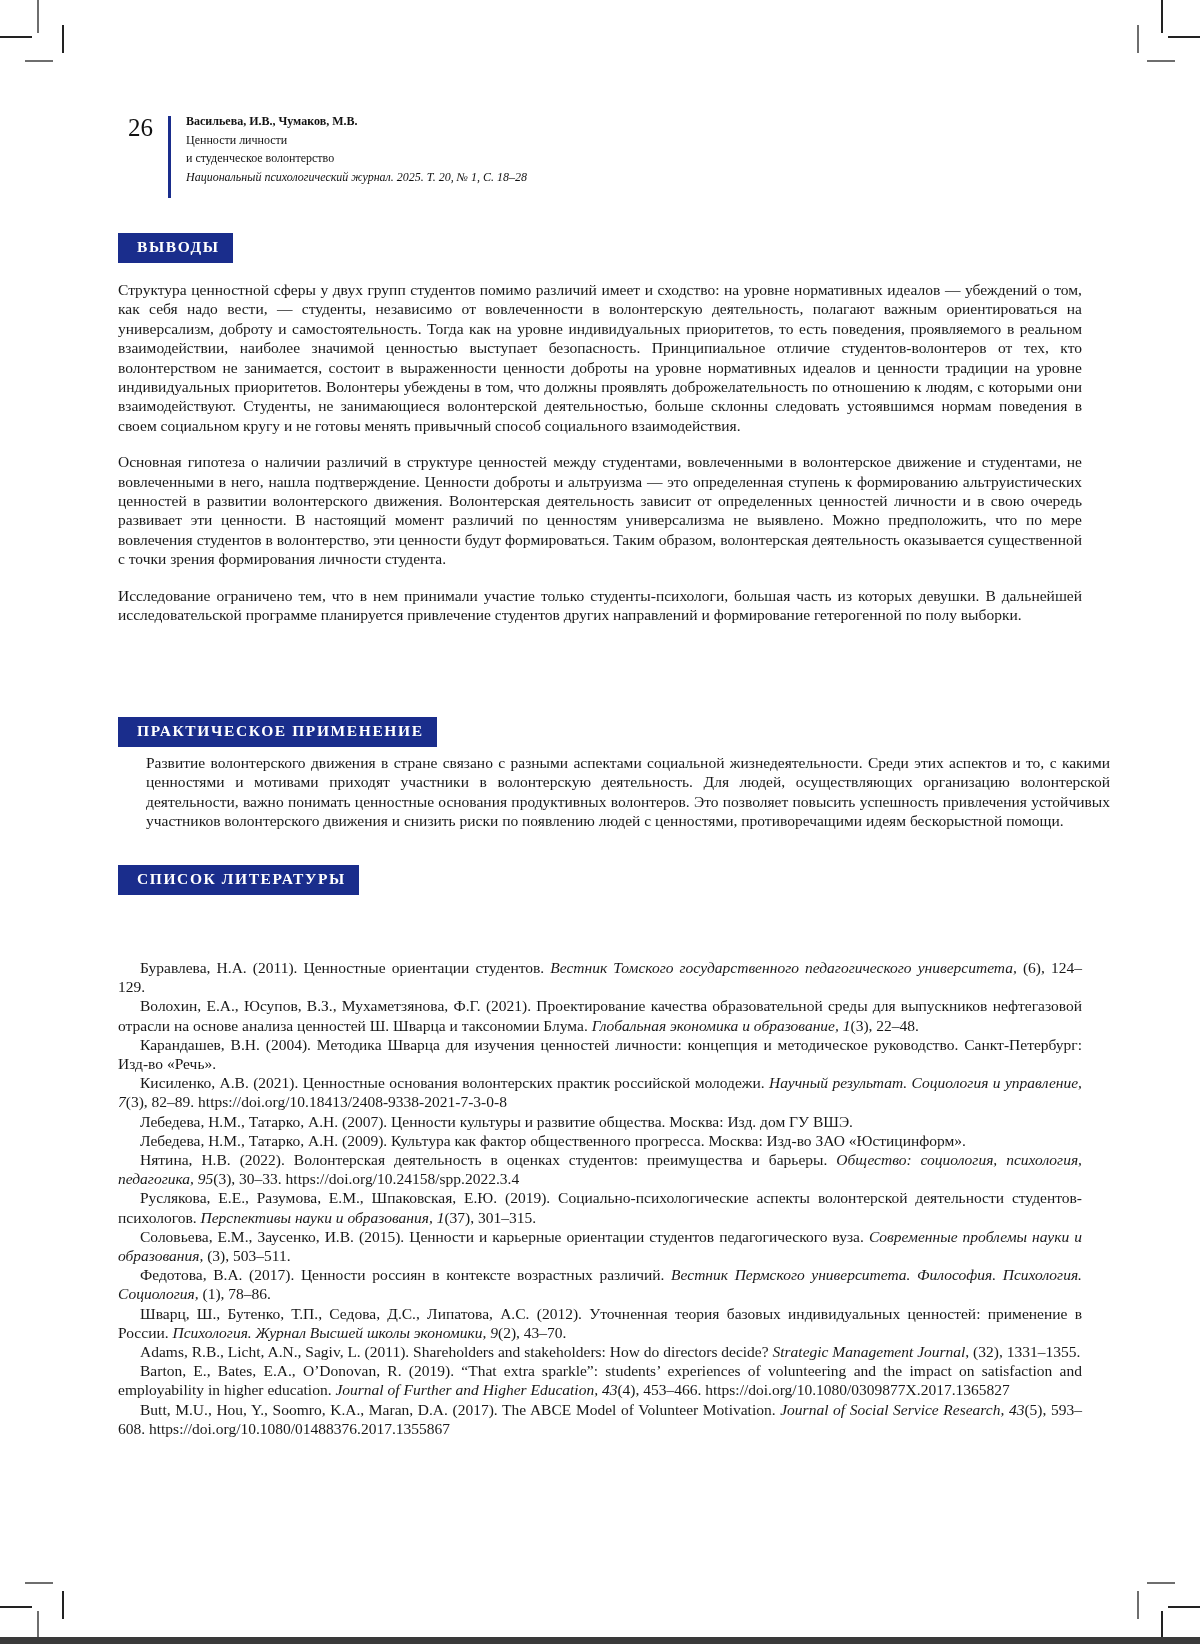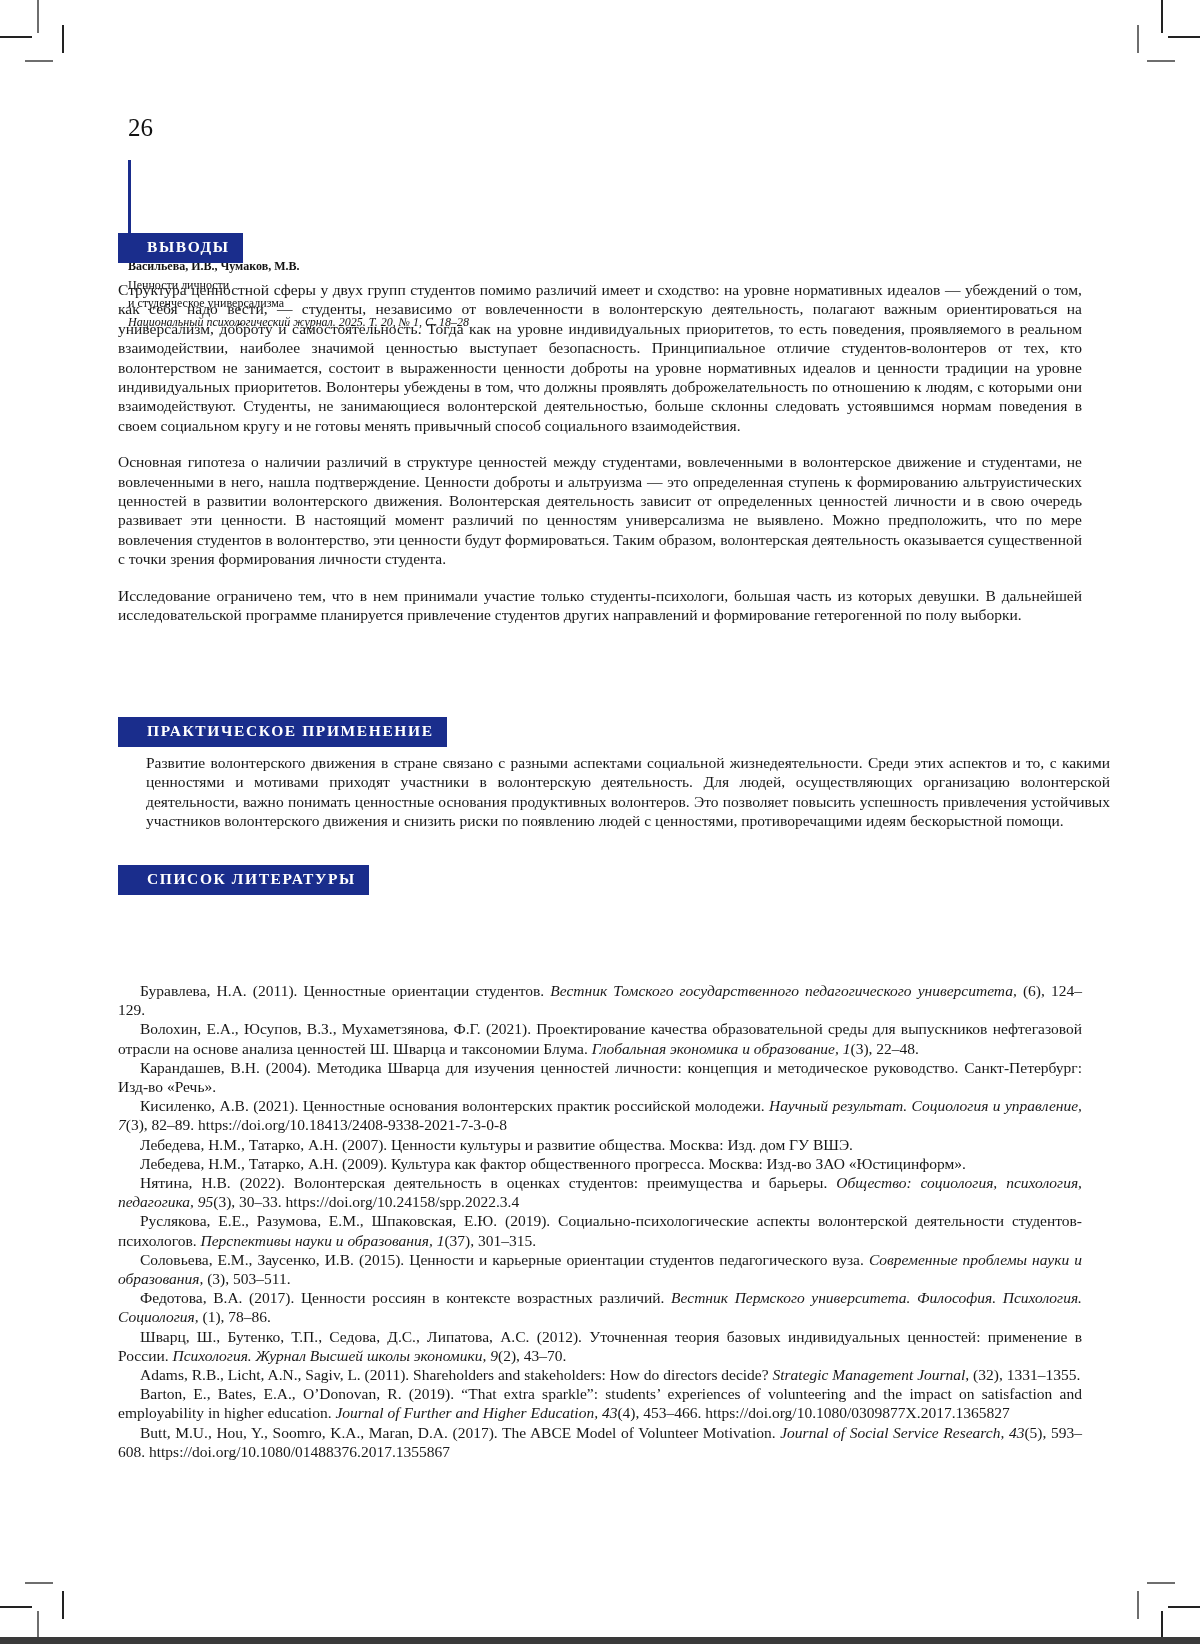--- a/index.html
+++ b/index.html
@@ -9,37 +9,37 @@
     height:1644px;
     background:#ffffff;
     font-family:"Liberation Serif","DejaVu Serif",serif;
     color:#1b1b1b;
     overflow:hidden;
   }
   
   .cm{position:absolute;background:#222;}
   .cm.gray{background:#6e6e6e;}
   
-  .header{position:absolute;left:128px;top:112px;display:flex;align-items:flex-start;gap:15px;flex-direction:column;}
+  .header{position:absolute;left:128px;top:112px;display:flex;align-items:flex-start;gap:15px;}
   .page-num{font-size:25px;line-height:26px;color:#111;padding-top:3px;}
   .header-rule{width:3px;height:82px;background:#1a2d8c;margin-top:4px;}
   .header-meta{font-size:12px;line-height:18.5px;color:#111;}
   .header-meta .authors{font-weight:bold;}
   .header-meta .journal{font-style:italic;}
   
   .accent-box{
     position:absolute;
     left:118px;
     display:inline-block;
     background:#1a2d8c;
     color:#ffffff;
     font-size:15.5px;
     font-weight:bold;
     letter-spacing:1.6px;
-    padding:5px 13px 7px 29px;
+    padding:5px 13px 7px 19px;
     white-space:nowrap;
   }
   
   .textblock{position:absolute;left:118px;width:964px;}
   .para{
     margin:0 0 17px 0;
     font-size:15.5px;
     line-height:19.4px;
     text-align:justify;
     color:#181818;
@@ -80,39 +80,39 @@
   <div class="cm" style="left:1168px;top:1606px;width:32px;height:2px;"></div>
   <div class="cm gray" style="left:1137px;top:1591px;width:2px;height:28px;"></div>
   <div class="cm gray" style="left:1147px;top:1582px;width:28px;height:2px;"></div>
 
   <div class="header">
     <span class="page-num">26</span>
     <div class="header-rule"></div>
     <div class="header-meta">
       <div class="authors">Васильева, И.В., Чумаков, М.В.</div>
       <div>Ценности личности</div>
-      <div>и студенческое универсализма</div>
+      <div>и студенческое волонтерство</div>
       <div class="journal">Национальный психологический журнал. 2025. Т. 20, № 1, С. 18–28</div>
     </div>
   </div>
 
   <div class="accent-box" style="top:233px;">ВЫВОДЫ</div>
   <div class="textblock" style="top:280px;">
       <p class="para">Структура ценностной сферы у двух групп студентов помимо различий имеет и сходство: на уровне нормативных идеалов — убеждений о том, как себя надо вести, — студенты, независимо от вовлеченности в волонтерскую деятельность, полагают важным ориентироваться на универсализм, доброту и самостоятельность. Тогда как на уровне индивидуальных приоритетов, то есть поведения, проявляемого в реальном взаимодействии, наиболее значимой ценностью выступает безопасность. Принципиальное отличие студентов-волонтеров от тех, кто волонтерством не занимается, состоит в выраженности ценности доброты на уровне нормативных идеалов и ценности традиции на уровне индивидуальных приоритетов. Волонтеры убеждены в том, что должны проявлять доброжелательность по отношению к людям, с которыми они взаимодействуют. Студенты, не занимающиеся волонтерской деятельностью, больше склонны следовать устоявшимся нормам поведения в своем социальном кругу и не готовы менять привычный способ социального взаимодействия.</p>
       <p class="para">Основная гипотеза о наличии различий в структуре ценностей между студентами, вовлеченными в волонтерское движение и студентами, не вовлеченными в него, нашла подтверждение. Ценности доброты и альтруизма — это определенная ступень к формированию альтруистических ценностей в развитии волонтерского движения. Волонтерская деятельность зависит от определенных ценностей личности и в свою очередь развивает эти ценности. В настоящий момент различий по ценностям универсализма не выявлено. Можно предположить, что по мере вовлечения студентов в волонтерство, эти ценности будут формироваться. Таким образом, волонтерская деятельность оказывается существенной с точки зрения формирования личности студента.</p>
       <p class="para">Исследование ограничено тем, что в нем принимали участие только студенты-психологи, большая часть из которых девушки. В дальнейшей исследовательской программе планируется привлечение студентов других направлений и формирование гетерогенной по полу выборки.</p>
     </div>
 
   <div class="accent-box" style="top:681px;margin-top:36px;">ПРАКТИЧЕСКОЕ ПРИМЕНЕНИЕ</div>
   <div class="textblock" style="top:753px;margin-left:28px;">
       <p class="para">Развитие волонтерского движения в стране связано с разными аспектами социальной жизнедеятельности. Среди этих аспектов и то, с какими ценностями и мотивами приходят участники в волонтерскую деятельность. Для людей, осуществляющих организацию волонтерской деятельности, важно понимать ценностные основания продуктивных волонтеров. Это позволяет повысить успешность привлечения устойчивых участников волонтерского движения и снизить риски по появлению людей с ценностями, противоречащими идеям бескорыстной помощи.</p>
     </div>
 
   <div class="accent-box" style="top:865px;">СПИСОК ЛИТЕРАТУРЫ</div>
-  <div class="textblock reflist" style="top:981px;">
+  <div class="textblock reflist" style="top:958px;">
       <p class="ref"><span>Буравлева, Н.А. (2011). Ценностные ориентации студентов. </span><em>Вестник Томского государственного педагогического университета,</em><span> (6), 124–129.</span></p>
       <p class="ref"><span>Волохин, Е.А., Юсупов, В.З., Мухаметзянова, Ф.Г. (2021). Проектирование качества образовательной среды для выпускников нефтегазовой отрасли на основе анализа ценностей Ш. Шварца и таксономии Блума. </span><em>Глобальная экономика и образование, 1</em><span>(3), 22–48.</span></p>
       <p class="ref"><span>Карандашев, В.Н. (2004). Методика Шварца для изучения ценностей личности: концепция и методическое руководство. Санкт-Петербург: Изд-во «Речь».</span></p>
       <p class="ref"><span>Кисиленко, А.В. (2021). Ценностные основания волонтерских практик российской молодежи. </span><em>Научный результат. Социология и управление, 7</em><span>(3), 82–89. https://doi.org/10.18413/2408-9338-2021-7-3-0-8</span></p>
       <p class="ref"><span>Лебедева, Н.М., Татарко, А.Н. (2007). Ценности культуры и развитие общества. Москва: Изд. дом ГУ ВШЭ.</span></p>
       <p class="ref"><span>Лебедева, Н.М., Татарко, А.Н. (2009). Культура как фактор общественного прогресса. Москва: Изд-во ЗАО «Юстицинформ».</span></p>
       <p class="ref"><span>Нятина, Н.В. (2022). Волонтерская деятельность в оценках студентов: преимущества и барьеры. </span><em>Общество: социология, психология, педагогика, 95</em><span>(3), 30–33. https://doi.org/10.24158/spp.2022.3.4</span></p>
       <p class="ref"><span>Руслякова, Е.Е., Разумова, Е.М., Шпаковская, Е.Ю. (2019). Социально-психологические аспекты волонтерской деятельности студентов-психологов. </span><em>Перспективы науки и образования, 1</em><span>(37), 301–315.</span></p>
       <p class="ref"><span>Соловьева, Е.М., Заусенко, И.В. (2015). Ценности и карьерные ориентации студентов педагогического вуза. </span><em>Современные проблемы науки и образования,</em><span> (3), 503–511.</span></p>
       <p class="ref"><span>Федотова, В.А. (2017). Ценности россиян в контексте возрастных различий. </span><em>Вестник Пермского университета. Философия. Психология. Социология,</em><span> (1), 78–86.</span></p>

